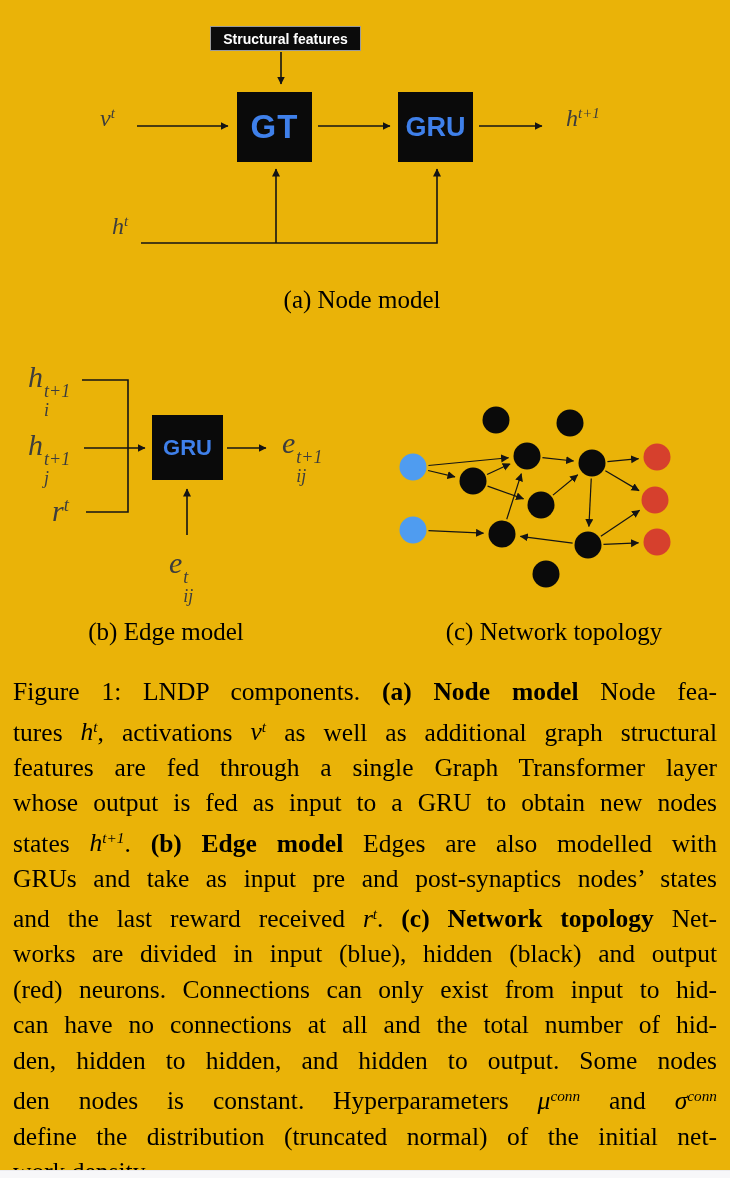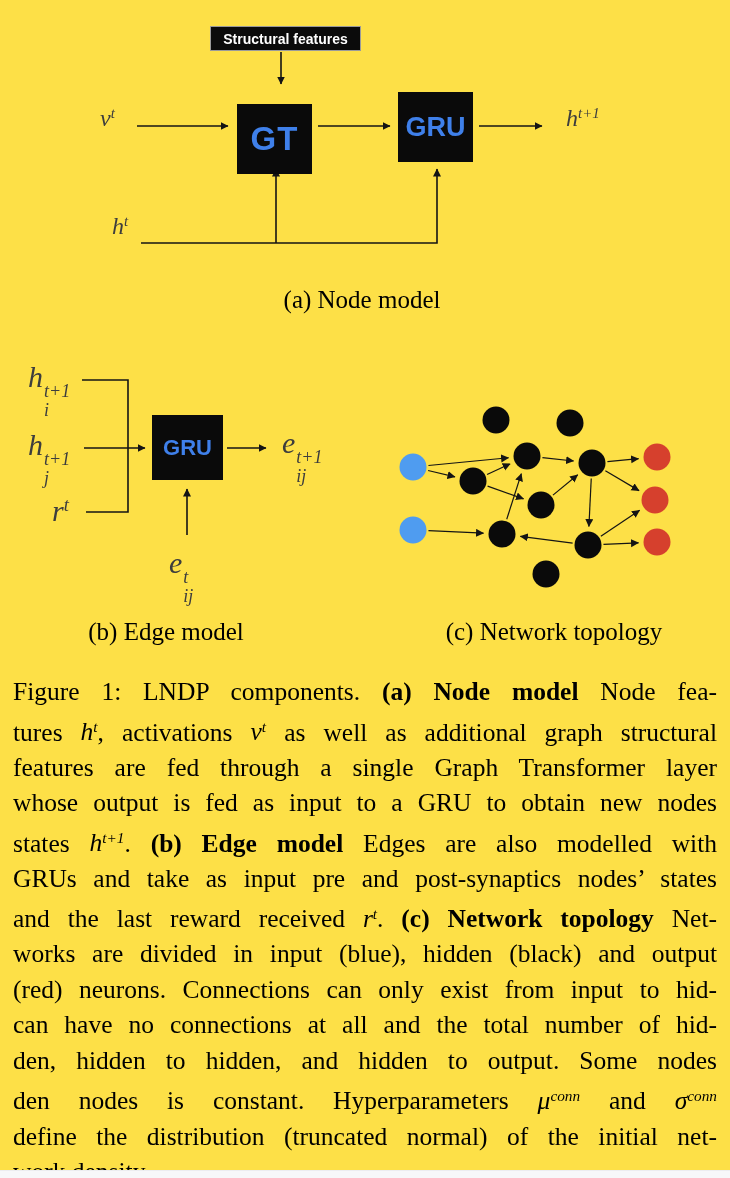--- a/index.html
+++ b/index.html
@@ -1,27 +1,27 @@
 <!DOCTYPE html>
 <html><head>
 <meta charset="utf-8">
 <style>
   html,body{margin:0;padding:0;background:#ffffff;}
-  .page{position:relative;width:730px;height:1178px;background:#fde047;overflow:hidden;
+  .page{position:relative;width:730px;height:1178px;background:#eab308;overflow:hidden;
         font-family:"Liberation Serif","DejaVu Serif",serif;}
   svg.overlay{position:absolute;left:0;top:0;width:730px;height:1178px;pointer-events:none;}
 
   
   .blk{position:absolute;background:#0a0a0a;display:flex;align-items:center;justify-content:center;
        font-family:"Liberation Sans","DejaVu Sans",sans-serif;font-weight:bold;color:#3f80ea;}
   .sf-box{position:absolute;left:210px;top:26px;width:149px;height:23px;background:#0b0b0b;
           border:1px solid #9a9a9a;display:flex;align-items:center;justify-content:center;
           font-family:"Liberation Sans","DejaVu Sans",sans-serif;font-weight:bold;
           font-size:14px;color:#ffffff;}
-  .gt-a{left:237px;top:92px;width:75px;height:70px;font-size:33px;letter-spacing:1px;margin-top:12px;}
+  .gt-a{left:237px;top:92px;width:75px;height:70px;font-size:33px;letter-spacing:1px;}
   .gru-a{left:398px;top:92px;width:75px;height:70px;font-size:27px;}
   .gru-b{left:152px;top:415px;width:71px;height:65px;font-size:22px;}
 
   
   .mlabel{position:absolute;font-style:italic;color:#3d3d3d;font-size:24px;line-height:1;white-space:nowrap;}
   .math{font-family:"Liberation Serif","DejaVu Serif",serif;font-style:italic;}
   .math .sup{font-size:0.62em;vertical-align:0.55em;}
   .math .ss{display:inline-flex;flex-direction:column;align-items:flex-start;
             font-size:0.6em;line-height:1.05;vertical-align:-0.55em;margin-left:1px;}
 

